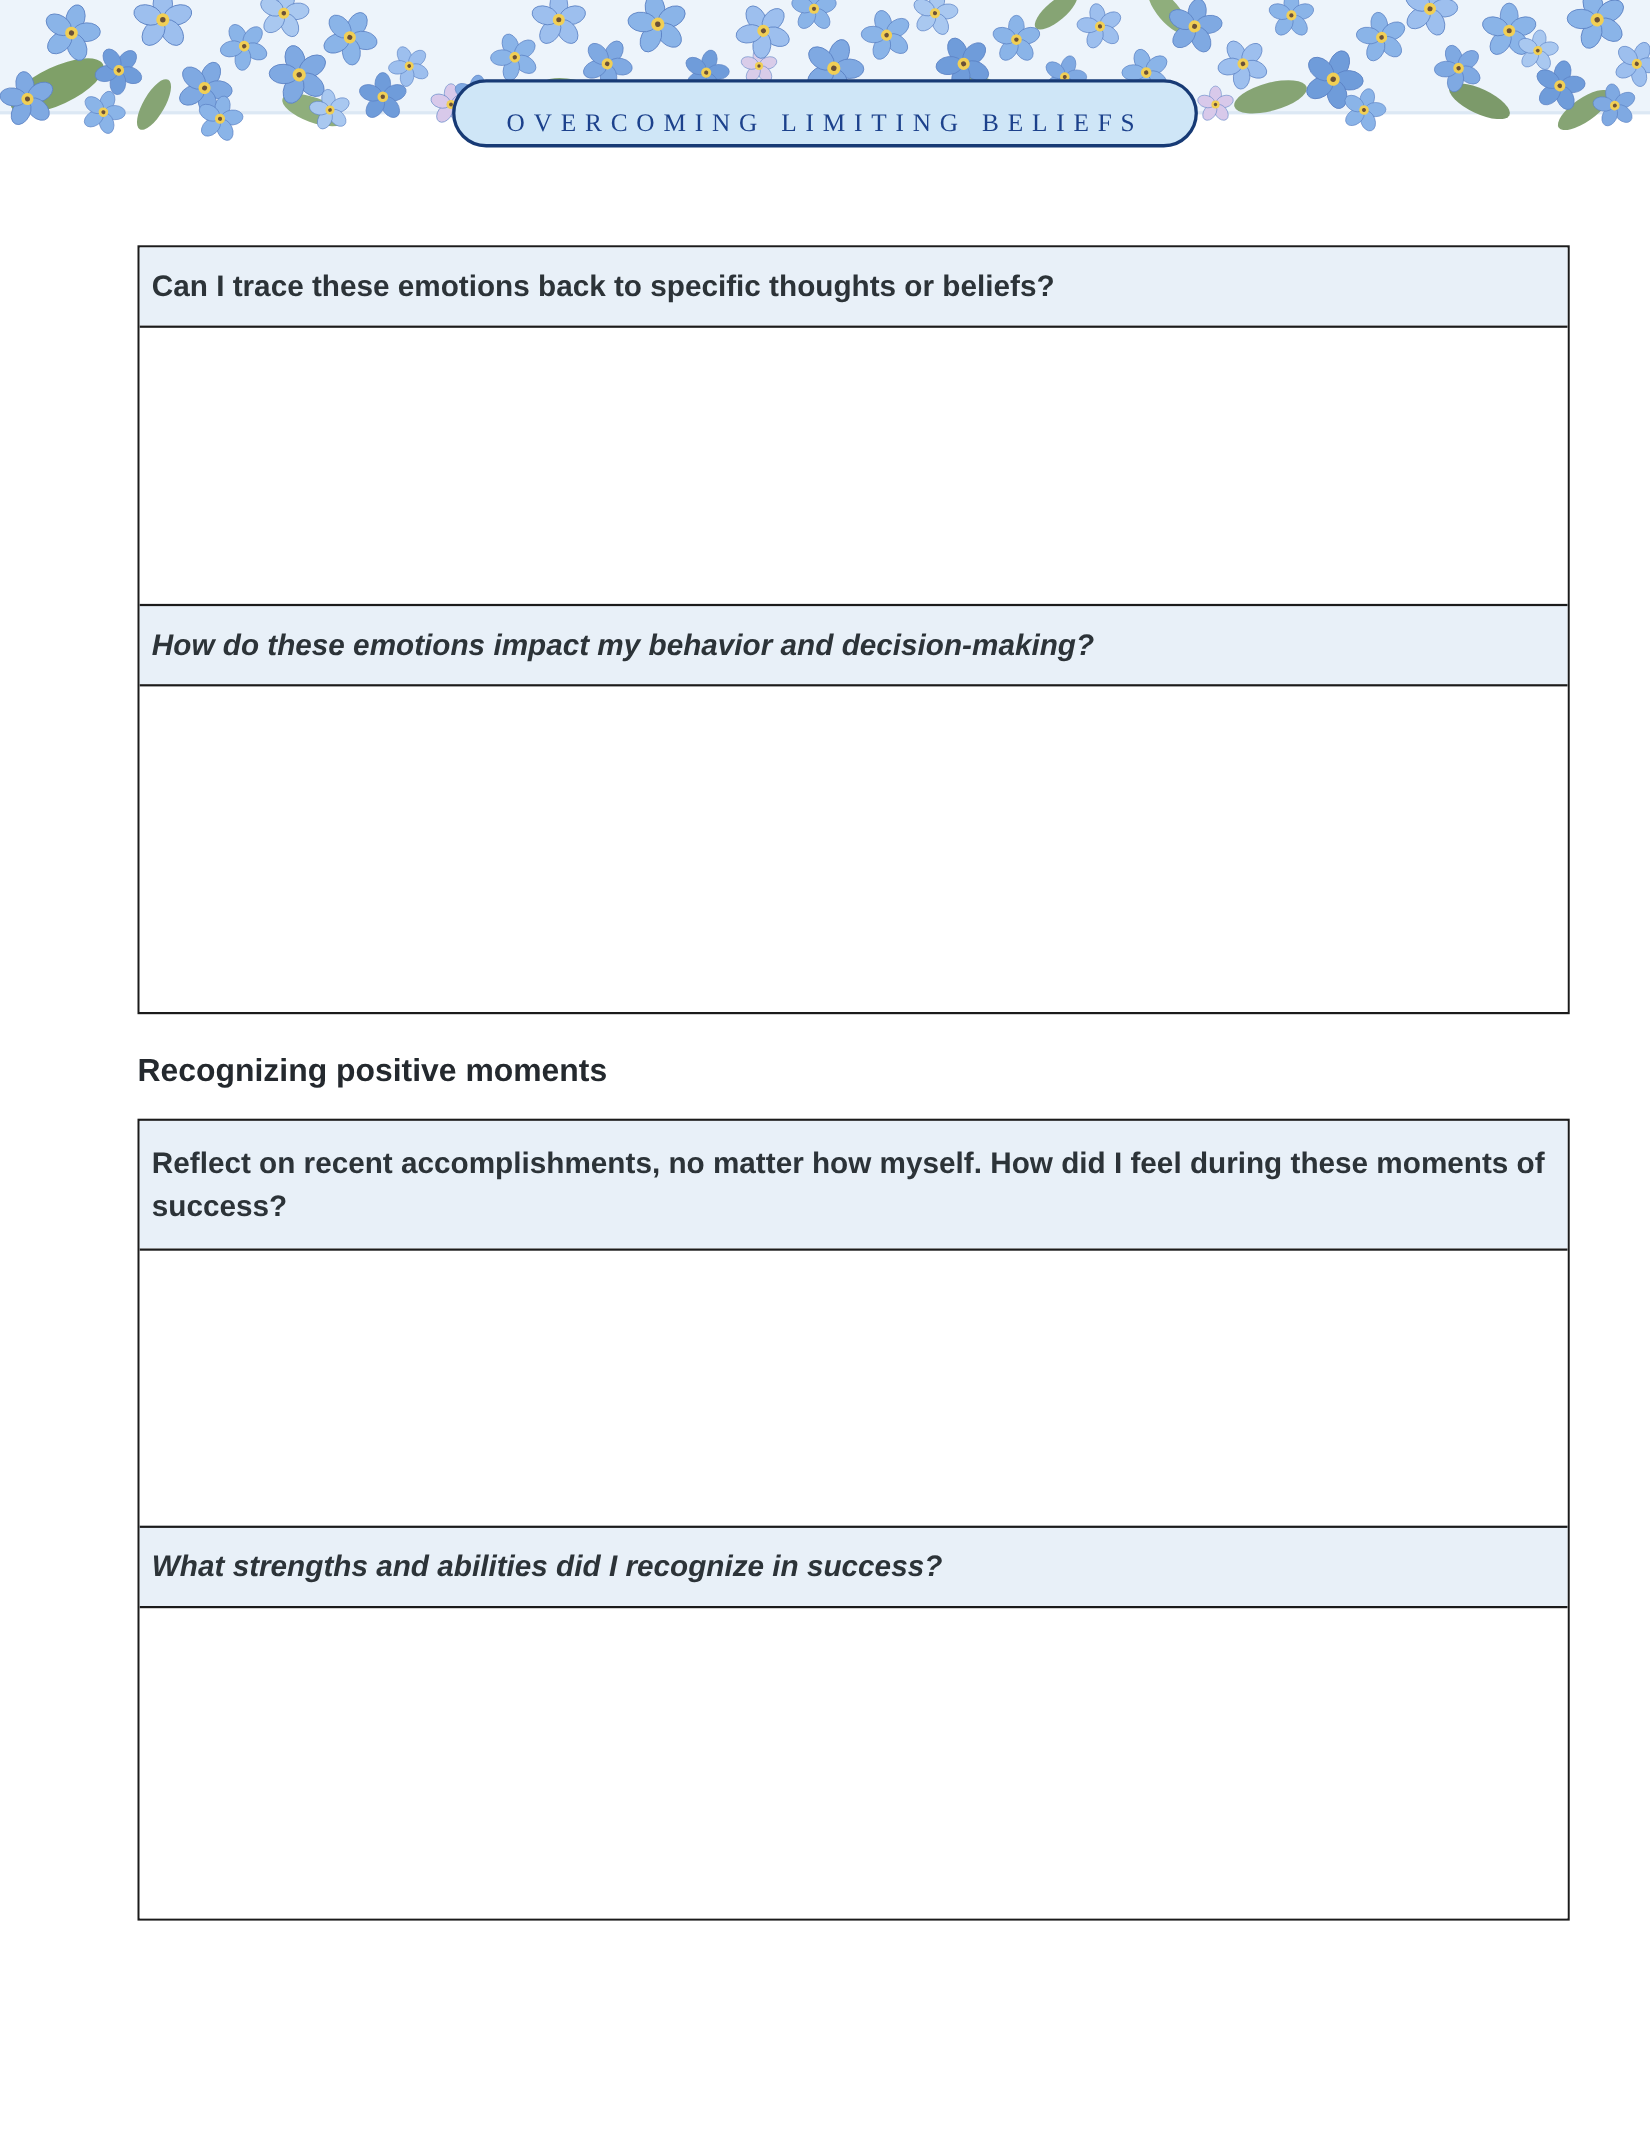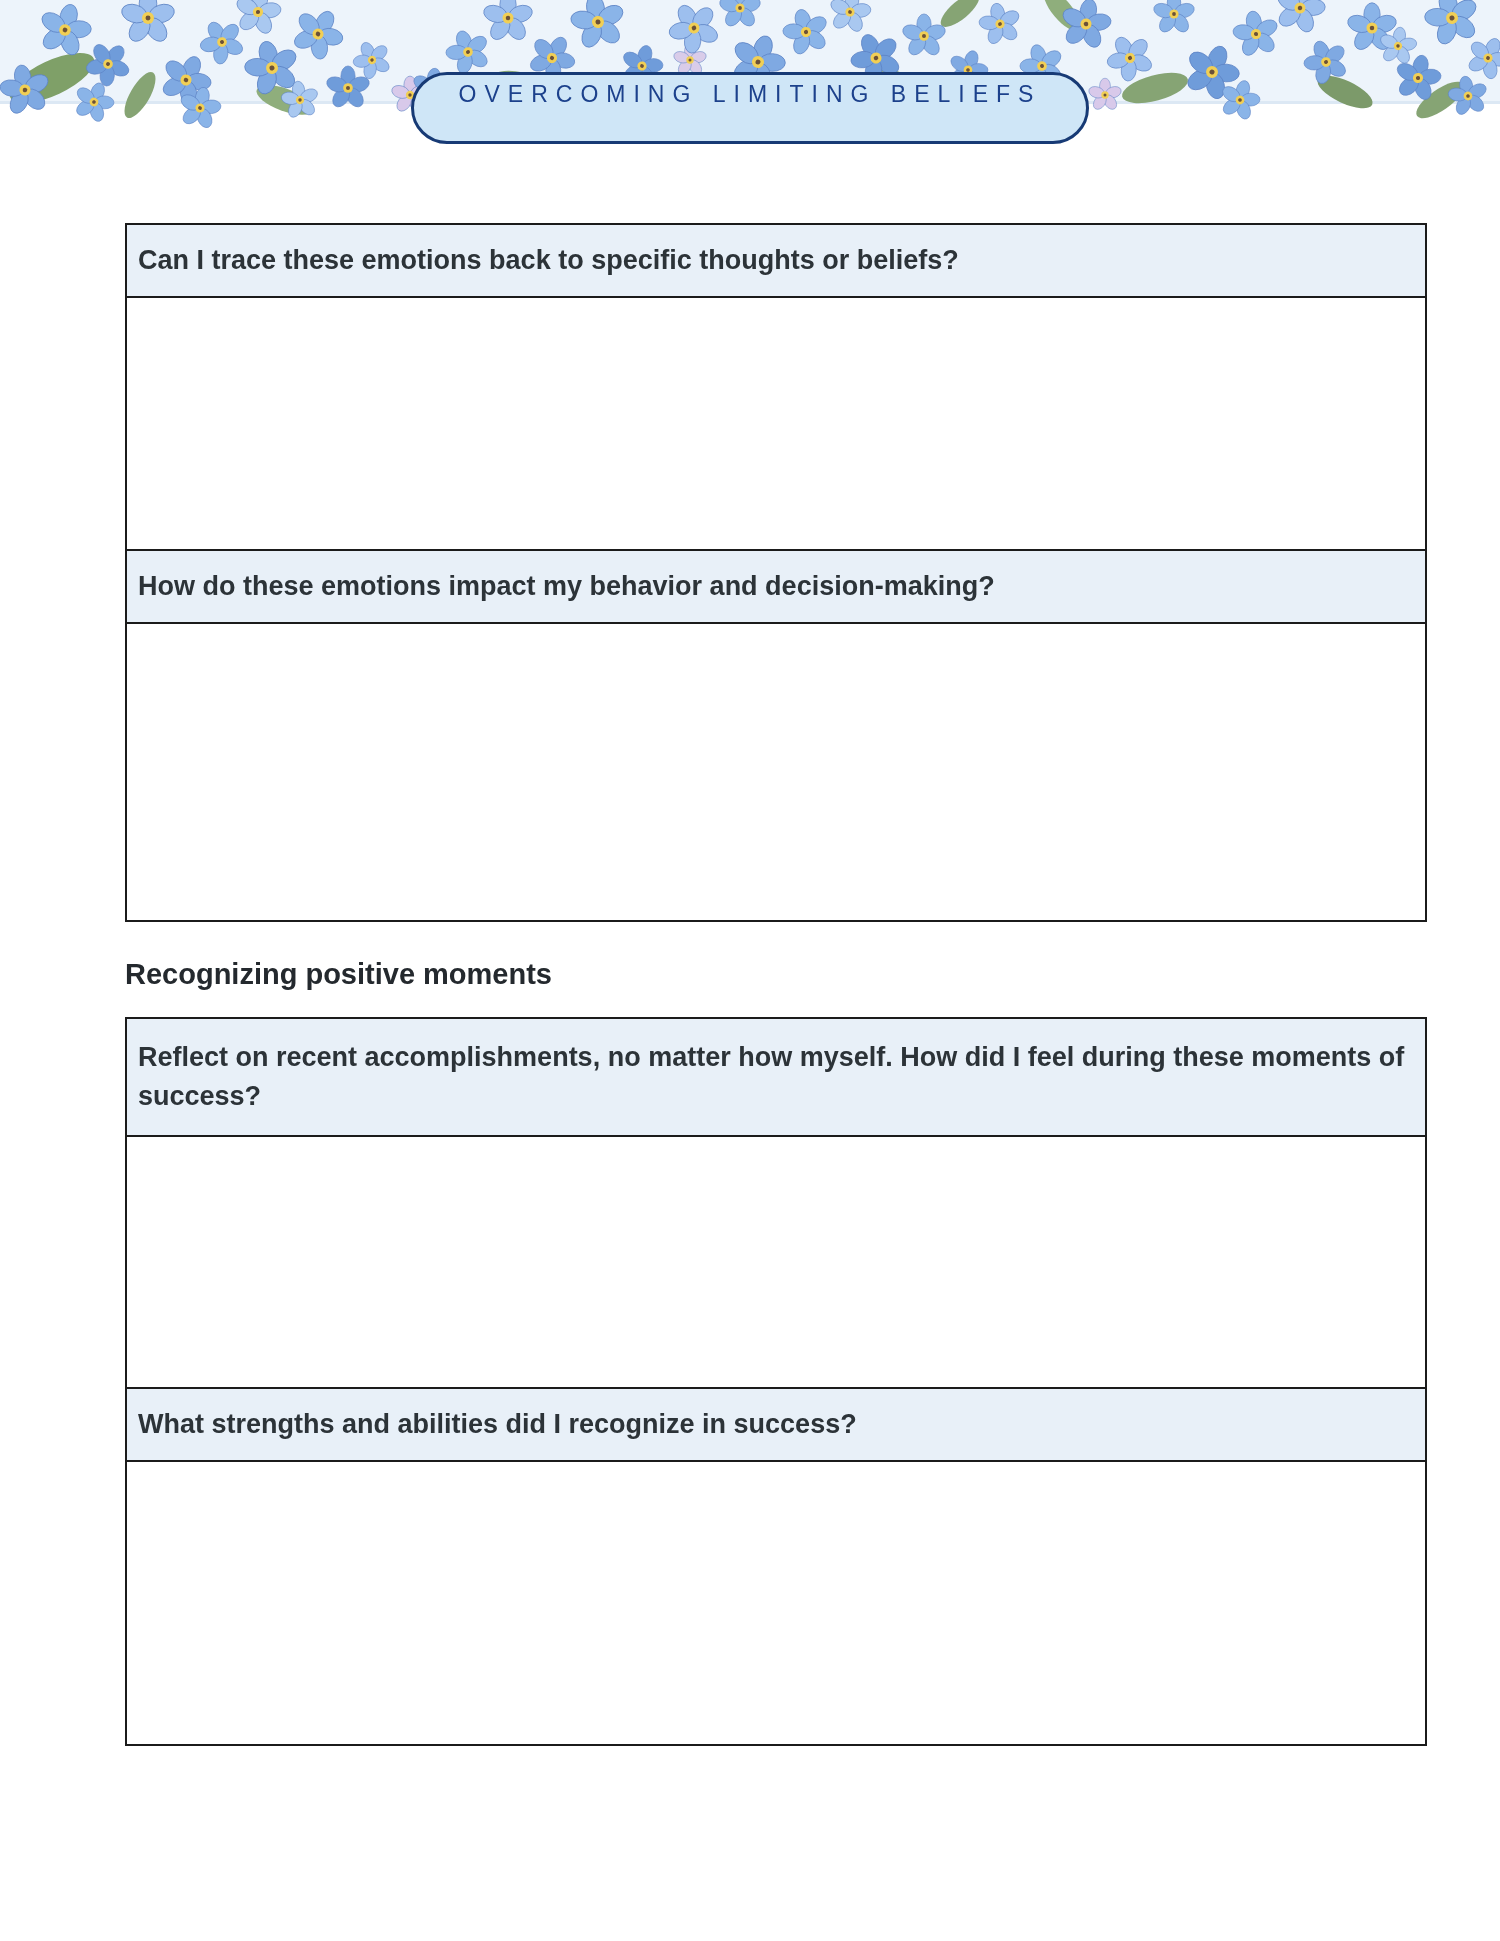--- a/index.html
+++ b/index.html
@@ -29,29 +29,30 @@
   .banner svg{
     position:absolute;
     top:0;left:0;
     overflow:visible;
   }
   .title-pill{
     position:absolute;
     left:411px;
     top:72px;
     width:678px;
-    height:72px;
+    height:62px;
     background:var(--pill-fill);
     border:3.5px solid var(--pill-border);
     border-radius:42px;
     display:flex;
-    align-items:flex-start;
+    align-items:flex-end;
     justify-content:center;
     text-align:center;
     z-index:5;
+    font-family:Liberation Serif, serif;
   }
   .title-pill span{
     display:block;
     max-width:600px;
     font-size:23px;
     line-height:38px;
     letter-spacing:8px;
     font-weight:500;
     color:var(--title-text);
   }
@@ -59,20 +60,21 @@
     margin:120px 133px 0 125px;
     width:1302px;
     border-radius:10px;
   }
   .q-table{
     border:2px solid var(--box-border);
     background:#ffffff;
   }
   .q-table > div + div{
     border-top:2px solid var(--box-border);
+    font-style:italic;
   }
   .q-header{
     background:var(--question-header-fill);
     color:var(--question-text);
     font-weight:bold;
     font-size:27px;
     line-height:39px;
     padding:16px 14px 16px 11px;
   }
   .q-header.two-line{

